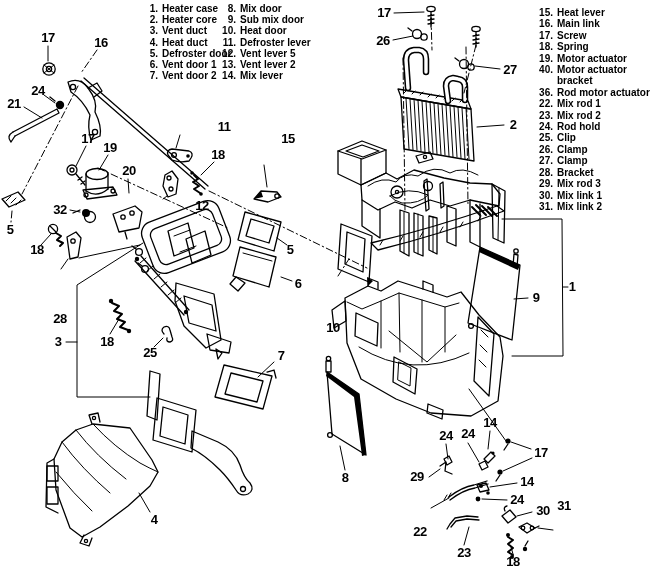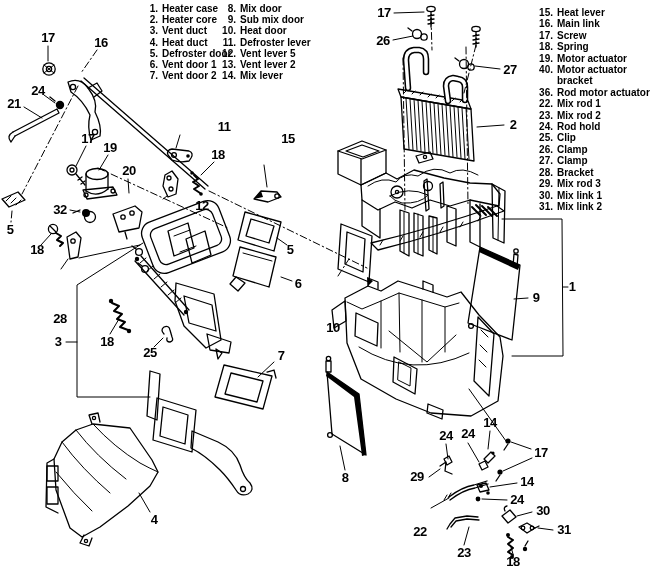--- a/index.html
+++ b/index.html
@@ -360,18 +360,18 @@
       <div class="callout" style="left: 345px; top: 478px;">8</div>
       <div class="callout" style="left: 446px; top: 436px;">24</div>
       <div class="callout" style="left: 468px; top: 434px;">24</div>
       <div class="callout" style="left: 490px; top: 423px;">14</div>
       <div class="callout" style="left: 541px; top: 453px;">17</div>
       <div class="callout" style="left: 417px; top: 477px;">29</div>
       <div class="callout" style="left: 527px; top: 482px;">14</div>
       <div class="callout" style="left: 517px; top: 500px;">24</div>
       <div class="callout" style="left: 420px; top: 513px; margin-top: 19px;">22</div>
       <div class="callout" style="left: 543px; top: 511px;">30</div>
-      <div class="callout" style="left: 564px; top: 530px;">31</div>
+      <div class="callout" style="left: 564px; top: 506px;">31</div>
       <div class="callout" style="left: 464px; top: 553px;">23</div>
       <div class="callout" style="left: 513px; top: 562px;">18</div>
     </div>
 
 </div>
 
 </body></html>

